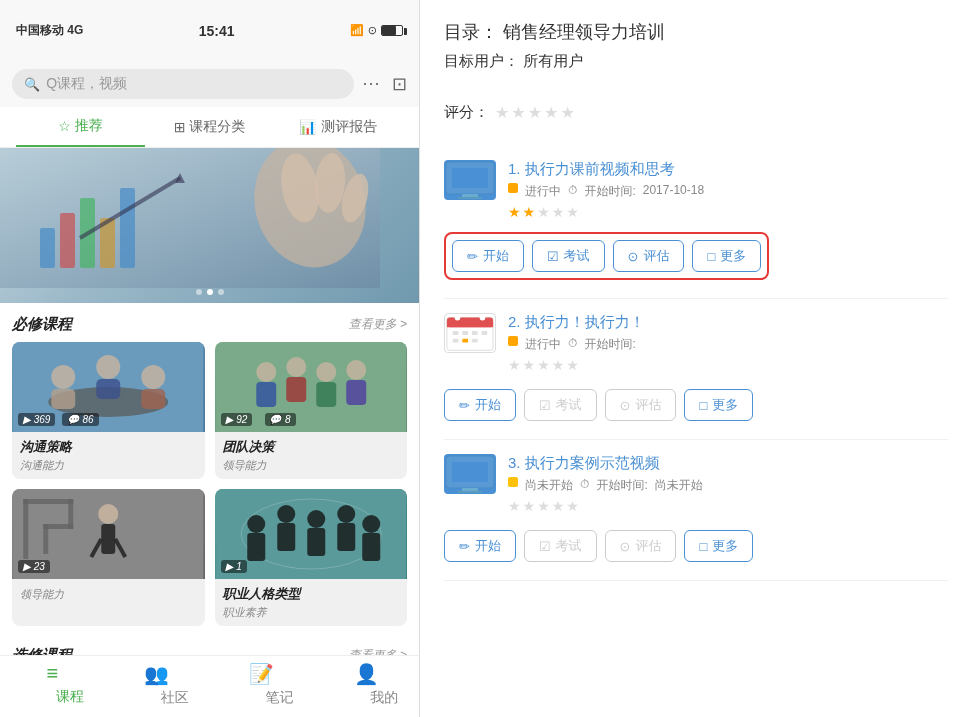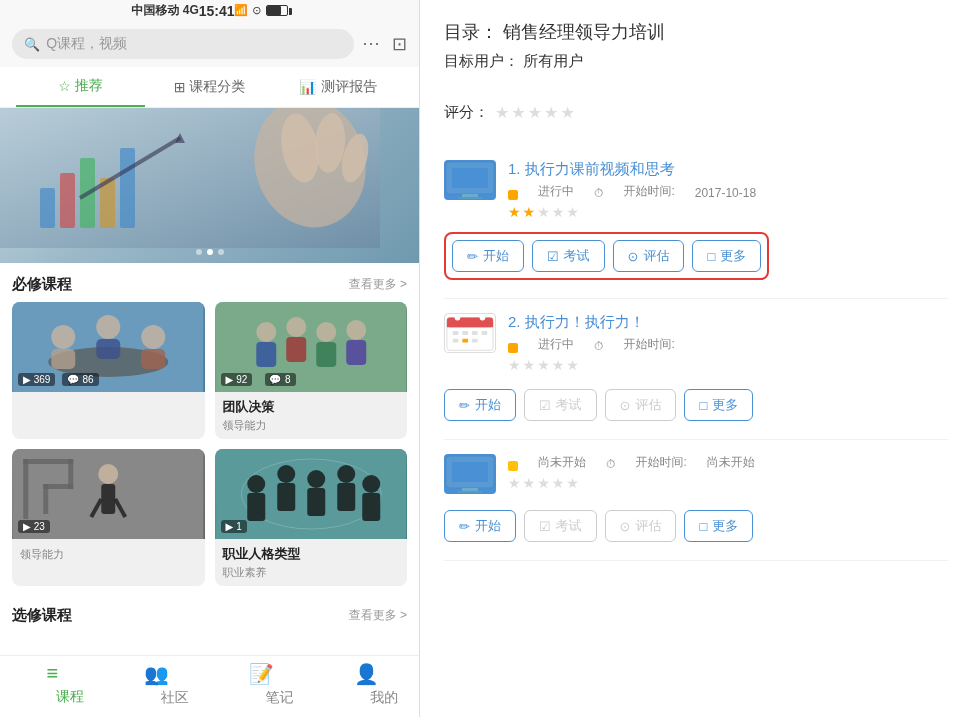--- a/index.html
+++ b/index.html
@@ -20,23 +20,23 @@
       display: flex;
       flex-direction: column;
       border-right: 1px solid #ddd;
       position: relative;
       overflow: hidden;
     }
 
     
     .status-bar {
       background: #f8f8f8;
-      padding: 2px 16px;
-      display: flex;
-      justify-content: center;
+      padding: 22px 16px;
+      display: flex;
+      justify-content: space-between;
       align-items: center;
       font-size: 12px;
       color: #333;
     }
     .status-left { font-weight: 600; font-size: 12px; }
     .status-center { font-size: 14px; font-weight: 600; }
     .status-right { display: flex; align-items: center; gap: 4px; font-size: 11px; }
     .battery-icon { width: 22px; height: 11px; border: 1.5px solid #333; border-radius: 2px; position: relative; display: inline-block; }
     .battery-icon::after { content: ''; position: absolute; right: -5px; top: 2px; width: 3px; height: 7px; background: #333; border-radius: 0 1px 1px 0; }
     .battery-fill { height: 100%; width: 70%; background: #333; border-radius: 1px; }
@@ -106,21 +106,21 @@
       bottom: 8px;
       left: 50%;
       transform: translateX(-50%);
       display: flex;
       gap: 5px;
     }
     .banner-dot { width: 6px; height: 6px; border-radius: 50%; background: rgba(255,255,255,0.5); }
     .banner-dot.active { background: #fff; }
 
     
-    .section { padding: 0 12px; }
+    .section { padding: 0 12px; font-style: italic; }
     .section-header {
       display: flex;
       justify-content: space-between;
       align-items: center;
       padding: 12px 0 8px;
     }
     .section-title { font-size: 15px; font-weight: 600; color: #222; }
     .section-more { font-size: 12px; color: #999; cursor: pointer; }
 
     
@@ -238,21 +238,21 @@
       background: #fff;
       border: 1px solid #ddd;
       border-radius: 4px;
       font-size: 22px;
       display: flex;
       align-items: center;
       justify-content: center;
     }
     .course-item-info { flex: 1; }
     .course-item-name { font-size: 15px; color: #4a90d4; font-weight: 500; margin-bottom: 4px; }
-    .course-item-meta { font-size: 12px; color: #888; display: flex; align-items: flex-end; gap: 20px; margin-bottom: 4px; }
+    .course-item-meta { font-size: 12px; color: #888; display: flex; align-items: flex-start; gap: 7px; margin-bottom: 4px; }
     .status-dot { width: 10px; height: 10px; border-radius: 2px; display: inline-block; }
     .status-dot.orange { background: #FFA500; }
     .status-dot.yellow { background: #FFC107; }
     .status-text { color: #888; font-size: 12px; }
     .course-item-stars { display: flex; gap: 2px; margin-top: 4px; }
     .small-star { font-size: 14px; color: #ddd; }
     .small-star.filled { color: #FFA500; }
 
     
     .action-buttons {
@@ -416,20 +416,24 @@
             <rect x="128" y="47" width="24" height="20" rx="5" fill="rgba(160,100,80,0.8)"></rect>
           </svg>
           <div class="thumb-badge">
             <span>▶</span>
               <span>369</span>
           </div>
           <div class="thumb-comments">
             <span>💬</span>
               <span>86</span>
           </div>
+        </div>
+        <div class="course-info">
+          <div class="course-name">沟通策略</div>
+          <div class="course-category">沟通能力</div>
         </div>
       </div>
 
       <div class="course-card">
         <div class="course-thumb thumb-people-business">
           <svg width="100%" height="90" viewBox="0 0 190 90">
             <rect width="190" height="90" fill="#7aaa8a"></rect>
             <circle cx="50" cy="30" r="10" fill="rgba(200,180,160,0.8)"></circle>
             <rect x="40" y="40" width="20" height="25" rx="4" fill="rgba(50,80,160,0.8)"></rect>
             <circle cx="80" cy="25" r="10" fill="rgba(200,180,160,0.8)"></circle>
@@ -676,20 +680,24 @@
     <div class="course-item-header">
       <div class="course-thumb-small thumb-blue">
         <svg width="52" height="40" viewBox="0 0 52 40">
           <rect x="2" y="2" width="48" height="32" rx="3" fill="#5a9ad4" stroke="#4a8ac4" stroke-width="1"></rect>
           <rect x="8" y="8" width="36" height="20" fill="#4a90d4"></rect>
           <rect x="18" y="34" width="16" height="4" fill="#6aaccf"></rect>
           <rect x="14" y="37" width="24" height="2" fill="#5a9abf"></rect>
         </svg>
       </div>
       <div class="course-item-info">
+        <div class="course-item-name">
+          <span>3.</span>
+          <span>执行力案例示范视频</span>
+        </div>
         <div class="course-item-meta">
           <span class="status-dot yellow"></span>
           <span class="status-text">尚未开始</span>
           <span class="clock-icon">⏱</span>
           <span class="status-text">开始时间:</span>
           <span class="status-text">尚未开始</span>
         </div>
         <div class="course-item-stars">
           <span class="small-star">★</span>
           <span class="small-star">★</span>

